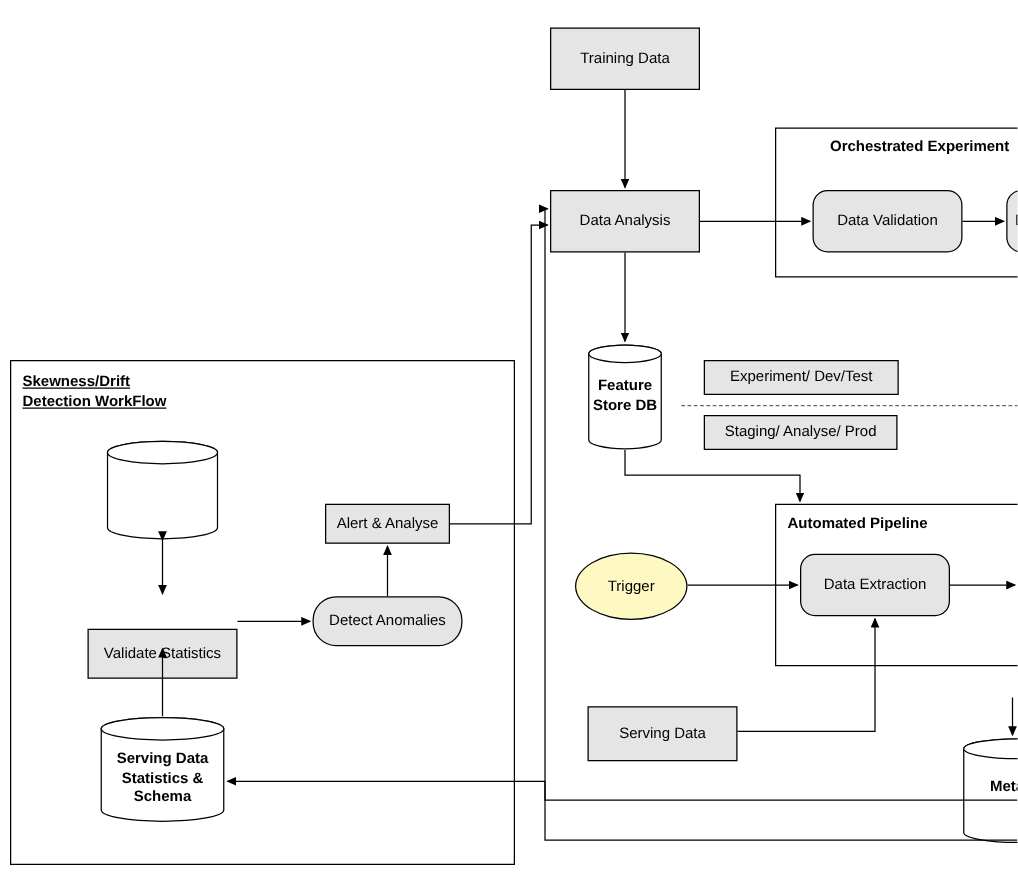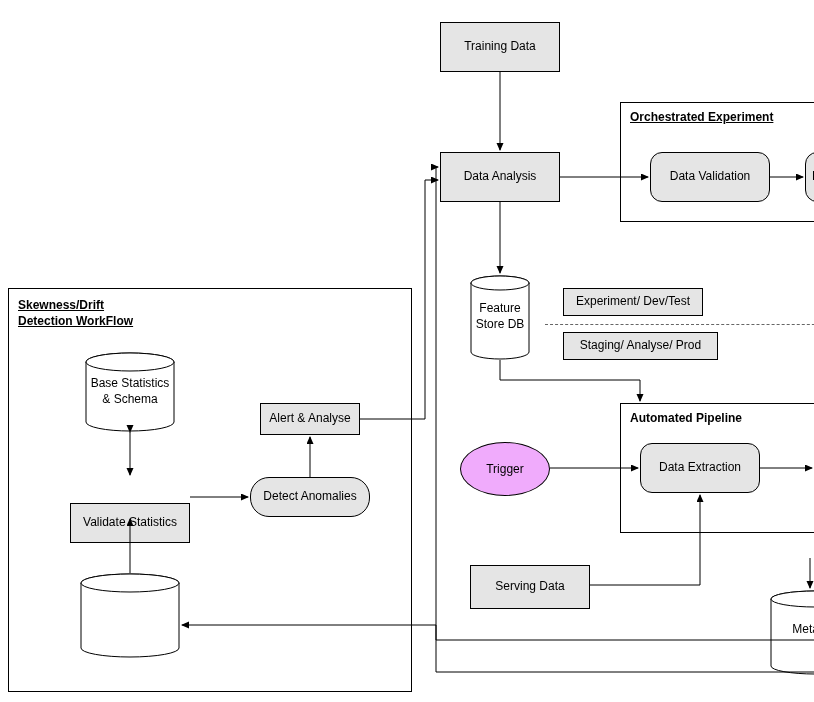--- a/index.html
+++ b/index.html
@@ -31,33 +31,34 @@
     border: 1px solid #000;
     background: transparent;
   }
   .container-title {
     position: absolute;
     font-weight: bold;
     line-height: 1.3;
   }
   .cylinder {
     position: absolute;
+    font-weight: bold;
   }
   .cylinder svg { display: block; }
   .cyl-label {
     position: absolute;
     width: 100%;
     text-align: center;
     line-height: 1.3;
   }
   .ellipse {
     position: absolute;
     border: 1px solid #000;
     border-radius: 50%;
-    background: #f0abfc;
+    background: #fef9c3;
     display: flex;
     align-items: center;
     justify-content: center;
   }
   svg.arrows {
     position: absolute;
     top: 0; left: 0;
     width: 814px; height: 702px;
     pointer-events: none;
   }
@@ -72,58 +73,58 @@
 <div class="container" style="left:8px; top:288px; width:404px; height:404px;"></div>
 <div class="container-title" style="left:18px; top:298px; white-space:pre;text-decoration:underline;">Skewness/Drift
 Detection WorkFlow</div>
 
 <div class="cylinder" style="left:85px; top:352px; width:90px; height:80px;">
   <svg width="90" height="80">
     <ellipse cx="45" cy="10" rx="44" ry="9" fill="#fff" stroke="#000"></ellipse>
     <path d="M1 10 L1 70 A44 9 0 0 0 89 70 L89 10" fill="#fff" stroke="#000"></path>
     <ellipse cx="45" cy="10" rx="44" ry="9" fill="#fff" stroke="#000"></ellipse>
   </svg>
-  <div class="cyl-label" style="top:24px;">Base Statistics &amp; Schema</div>
 </div>
 
 <div class="box" style="left:70px; top:503px; width:120px; height:40px;">Validate Statistics</div>
 
 <div class="box" style="left:250px; top:477px; width:120px; height:40px;border-radius:19px;">Detect Anomalies</div>
 
 <div class="box" style="left:260px; top:403px; width:100px; height:32px;">Alert &amp; Analyse</div>
 
 <div class="cylinder" style="left:80px; top:573px; width:100px; height:85px;">
   <svg width="100" height="85">
     <ellipse cx="50" cy="10" rx="49" ry="9" fill="#fff" stroke="#000"></ellipse>
     <path d="M1 10 L1 75 A49 9 0 0 0 99 75 L99 10" fill="#fff" stroke="#000"></path>
     <ellipse cx="50" cy="10" rx="49" ry="9" fill="#fff" stroke="#000"></ellipse>
   </svg>
+  <div class="cyl-label" style="top:26px;">Serving Data Statistics &amp; Schema</div>
 </div>
 
 <div class="box" style="left:440px; top:22px; width:120px; height:50px;">Training Data</div>
 
 <div class="box" style="left:440px; top:152px; width:120px; height:50px;">Data Analysis</div>
 
 <div class="container" style="left:620px; top:102px; width:300px; height:120px;"></div>
-<div class="container-title" style="left:630px; top:110px;text-decoration:underline;">Orchestrated Experiment</div>
+<div class="container-title" style="left:664px; top:110px;">Orchestrated Experiment</div>
 
 <div class="box rounded" style="left:650px; top:152px; width:120px; height:50px;">Data Validation</div>
 
 <div class="box rounded" style="left:805px; top:152px; width:120px; height:50px; justify-content:flex-start; padding-left:6px;">D</div>
 
 <div class="cylinder" style="left:470px; top:275px; width:60px; height:85px;">
   <svg width="60" height="85">
     <ellipse cx="30" cy="8" rx="29" ry="7" fill="#fff" stroke="#000"></ellipse>
     <path d="M1 8 L1 77 A29 7 0 0 0 59 77 L59 8" fill="#fff" stroke="#000"></path>
     <ellipse cx="30" cy="8" rx="29" ry="7" fill="#fff" stroke="#000"></ellipse>
   </svg>
   <div class="cyl-label" style="top:26px;">Feature Store DB</div>
 </div>
 
-<div class="box" style="left:563px; top:288px; width:140px; height:28px;">Experiment/ Dev/Test</div>
+<div class="box" style="left:563px; top:288px; width:156px; height:28px;">Experiment/ Dev/Test</div>
 <div class="box" style="left:563px; top:332px; width:155px; height:28px;">Staging/ Analyse/ Prod</div>
 <div class="dashed" style="left:545px; top:324px; width:290px;"></div>
 
 <div class="container" style="left:620px; top:403px; width:300px; height:130px;"></div>
 <div class="container-title" style="left:630px; top:411px;">Automated Pipeline</div>
 
 <div class="ellipse" style="left:460px; top:442px; width:90px; height:54px;">Trigger</div>
 
 <div class="box rounded" style="left:640px; top:443px; width:120px; height:50px;">Data Extraction</div>
 

